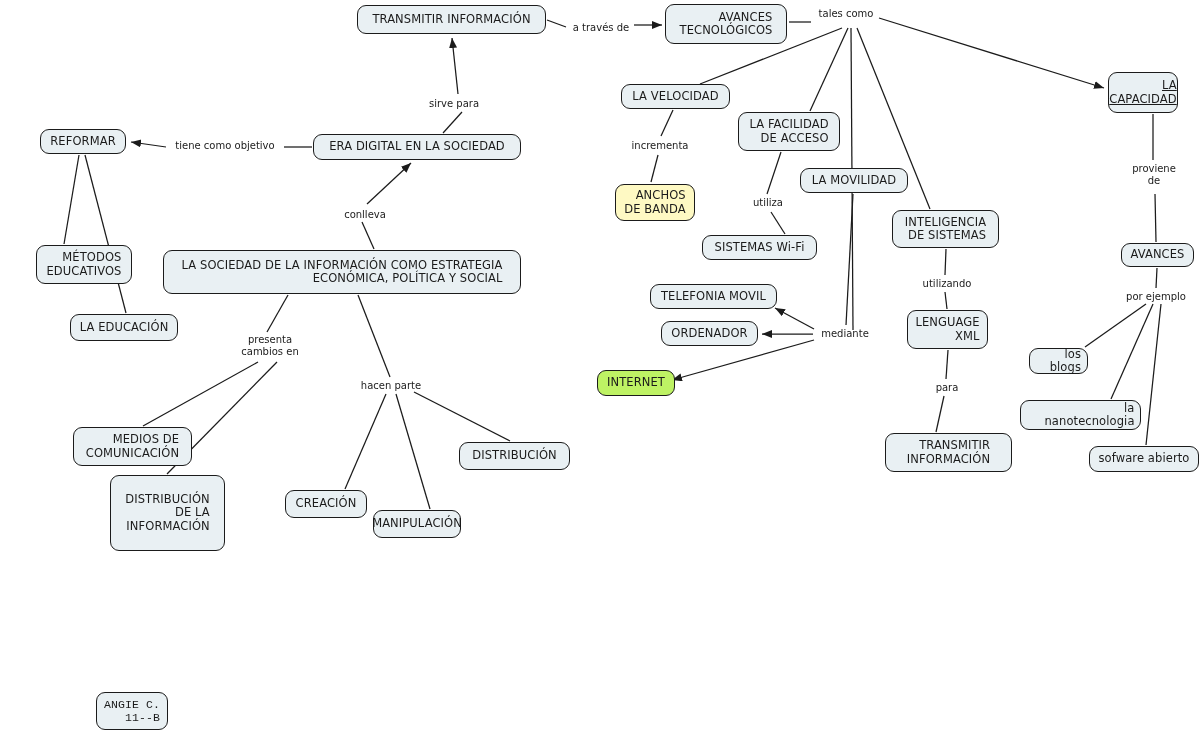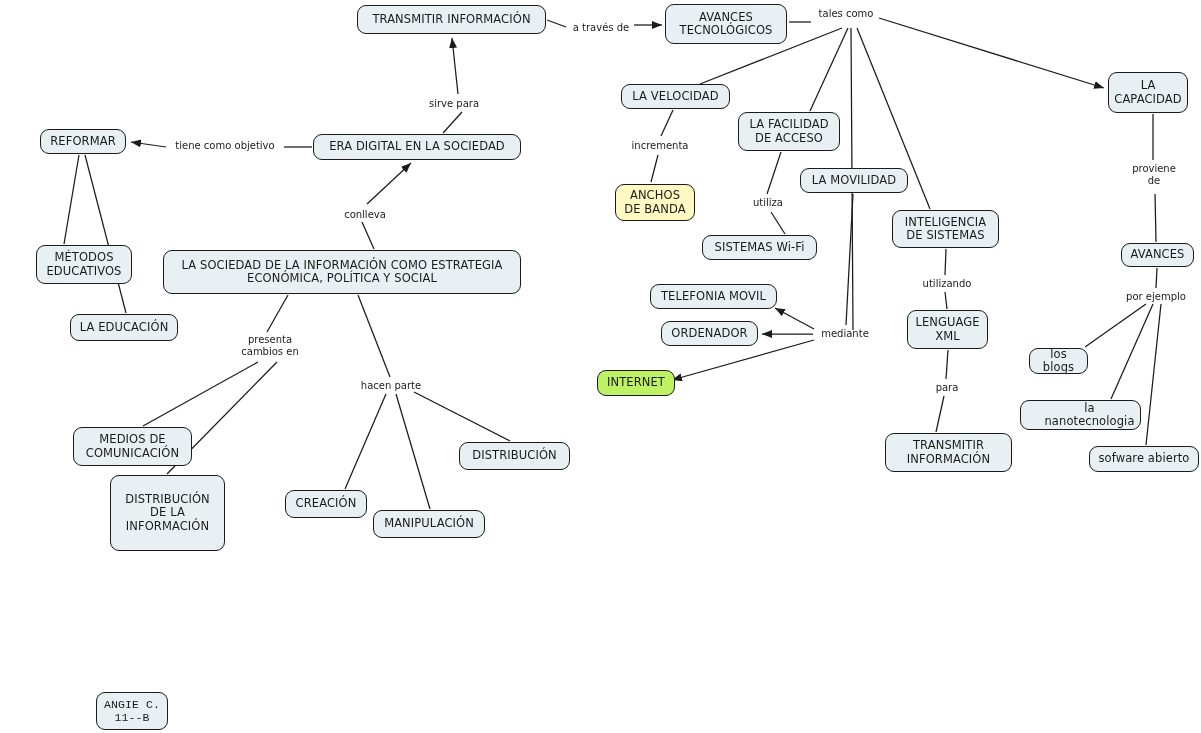--- a/index.html
+++ b/index.html
@@ -27,21 +27,21 @@
   .node {
     position: absolute;
     box-sizing: border-box;
     background: #e9f0f3;
     border: 1px solid #1b1b1b;
     border-radius: 9px;
     color: #1b1b1b;
     display: flex;
     align-items: center;
     justify-content: center;
-    text-align: center;
+    text-align: right;
     line-height: 1.15;
     font-size: 11.5px;
     letter-spacing: 0.1px;
     white-space: pre-line;
     padding: 1px 6px;
   }
   .edge-label {
     position: absolute;
     color: #1b1b1b;
     font-size: 10px;
@@ -104,21 +104,21 @@
         <path d="M 1146,304 L 1085,347" stroke="#1b1b1b"></path>
         <path d="M 1153,304 L 1111,399" stroke="#1b1b1b"></path>
         <path d="M 1161,304 L 1146,445" stroke="#1b1b1b"></path>
       </g>
   </svg>
 
   <div id="nodes-layer">
       <div class="node" style="left: 357px; top: 5px; width: 189px; height: 29px; background: rgb(233, 240, 243); border-color: rgb(27, 27, 27); color: rgb(27, 27, 27);">TRANSMITIR INFORMACIÓN</div>
       <div class="node" style="left: 665px; top: 4px; width: 122px; height: 40px; background: rgb(233, 240, 243); border-color: rgb(27, 27, 27); color: rgb(27, 27, 27);">AVANCES
 TECNOLÓGICOS</div>
-      <div class="node" style="left: 1108px; top: 72px; width: 80px; height: 41px; background: rgb(233, 240, 243); border-color: rgb(27, 27, 27); color: rgb(27, 27, 27);">LA
+      <div class="node" style="left: 1108px; top: 72px; width: 70px; height: 41px; background: rgb(233, 240, 243); border-color: rgb(27, 27, 27); color: rgb(27, 27, 27); text-decoration: underline;">LA
 CAPACIDAD</div>
       <div class="node" style="left: 621px; top: 84px; width: 109px; height: 25px; background: rgb(233, 240, 243); border-color: rgb(27, 27, 27); color: rgb(27, 27, 27);">LA VELOCIDAD</div>
       <div class="node" style="left: 738px; top: 112px; width: 102px; height: 39px; background: rgb(233, 240, 243); border-color: rgb(27, 27, 27); color: rgb(27, 27, 27);">LA FACILIDAD
 DE ACCESO</div>
       <div class="node" style="left: 40px; top: 129px; width: 86px; height: 25px; background: rgb(233, 240, 243); border-color: rgb(27, 27, 27); color: rgb(27, 27, 27);">REFORMAR</div>
       <div class="node" style="left: 313px; top: 134px; width: 208px; height: 26px; background: rgb(233, 240, 243); border-color: rgb(27, 27, 27); color: rgb(27, 27, 27);">ERA DIGITAL EN LA SOCIEDAD</div>
       <div class="node" style="left: 800px; top: 168px; width: 108px; height: 25px; background: rgb(233, 240, 243); border-color: rgb(27, 27, 27); color: rgb(27, 27, 27);">LA MOVILIDAD</div>
       <div class="node" style="left: 615px; top: 184px; width: 80px; height: 37px; background: #fef9c3; border-color: rgb(27, 27, 27); color: rgb(27, 27, 27);">ANCHOS
 DE BANDA</div>
       <div class="node" style="left: 892px; top: 210px; width: 107px; height: 38px; background: rgb(233, 240, 243); border-color: rgb(27, 27, 27); color: rgb(27, 27, 27);">INTELIGENCIA
@@ -140,21 +140,21 @@
       <div class="node" style="left: 73px; top: 427px; width: 119px; height: 39px; background: rgb(233, 240, 243); border-color: rgb(27, 27, 27); color: rgb(27, 27, 27);">MEDIOS DE
 COMUNICACIÓN</div>
       <div class="node" style="left: 885px; top: 433px; width: 127px; height: 39px; background: rgb(233, 240, 243); border-color: rgb(27, 27, 27); color: rgb(27, 27, 27);">TRANSMITIR
 INFORMACIÓN</div>
       <div class="node" style="left: 459px; top: 442px; width: 111px; height: 28px; background: rgb(233, 240, 243); border-color: rgb(27, 27, 27); color: rgb(27, 27, 27);">DISTRIBUCIÓN</div>
       <div class="node" style="left: 1089px; top: 446px; width: 110px; height: 26px; background: rgb(233, 240, 243); border-color: rgb(27, 27, 27); color: rgb(27, 27, 27);">sofware abierto</div>
       <div class="node" style="left: 110px; top: 475px; width: 115px; height: 76px; background: rgb(233, 240, 243); border-color: rgb(27, 27, 27); color: rgb(27, 27, 27);">DISTRIBUCIÓN
 DE LA
 INFORMACIÓN</div>
       <div class="node" style="left: 285px; top: 490px; width: 82px; height: 28px; background: rgb(233, 240, 243); border-color: rgb(27, 27, 27); color: rgb(27, 27, 27);">CREACIÓN</div>
-      <div class="node" style="left: 373px; top: 510px; width: 112px; height: 28px; background: rgb(233, 240, 243); border-color: rgb(27, 27, 27); color: rgb(27, 27, 27);">MANIPULACIÓN</div>
+      <div class="node" style="left: 373px; top: 510px; width: 88px; height: 28px; background: rgb(233, 240, 243); border-color: rgb(27, 27, 27); color: rgb(27, 27, 27);">MANIPULACIÓN</div>
       <div class="node" style="left: 96px; top: 692px; width: 72px; height: 38px; background: rgb(233, 240, 243); border-color: rgb(27, 27, 27); color: rgb(27, 27, 27); font-family: Liberation Mono, monospace;">ANGIE C.
 11--B</div>
     </div>
   <div id="labels-layer">
       <div class="edge-label" style="left: 568px; top: 22px; width: 66px; color: rgb(27, 27, 27);">a través de</div>
       <div class="edge-label" style="left: 813px; top: 8px; width: 66px; color: rgb(27, 27, 27);">tales como</div>
       <div class="edge-label" style="left: 423px; top: 98px; width: 62px; color: rgb(27, 27, 27);">sirve para</div>
       <div class="edge-label" style="left: 170px; top: 140px; width: 110px; color: rgb(27, 27, 27);">tiene como objetivo</div>
       <div class="edge-label" style="left: 625px; top: 140px; width: 70px; color: rgb(27, 27, 27);">incrementa</div>
       <div class="edge-label" style="left: 1125px; top: 163px; width: 58px; color: rgb(27, 27, 27);">proviene

